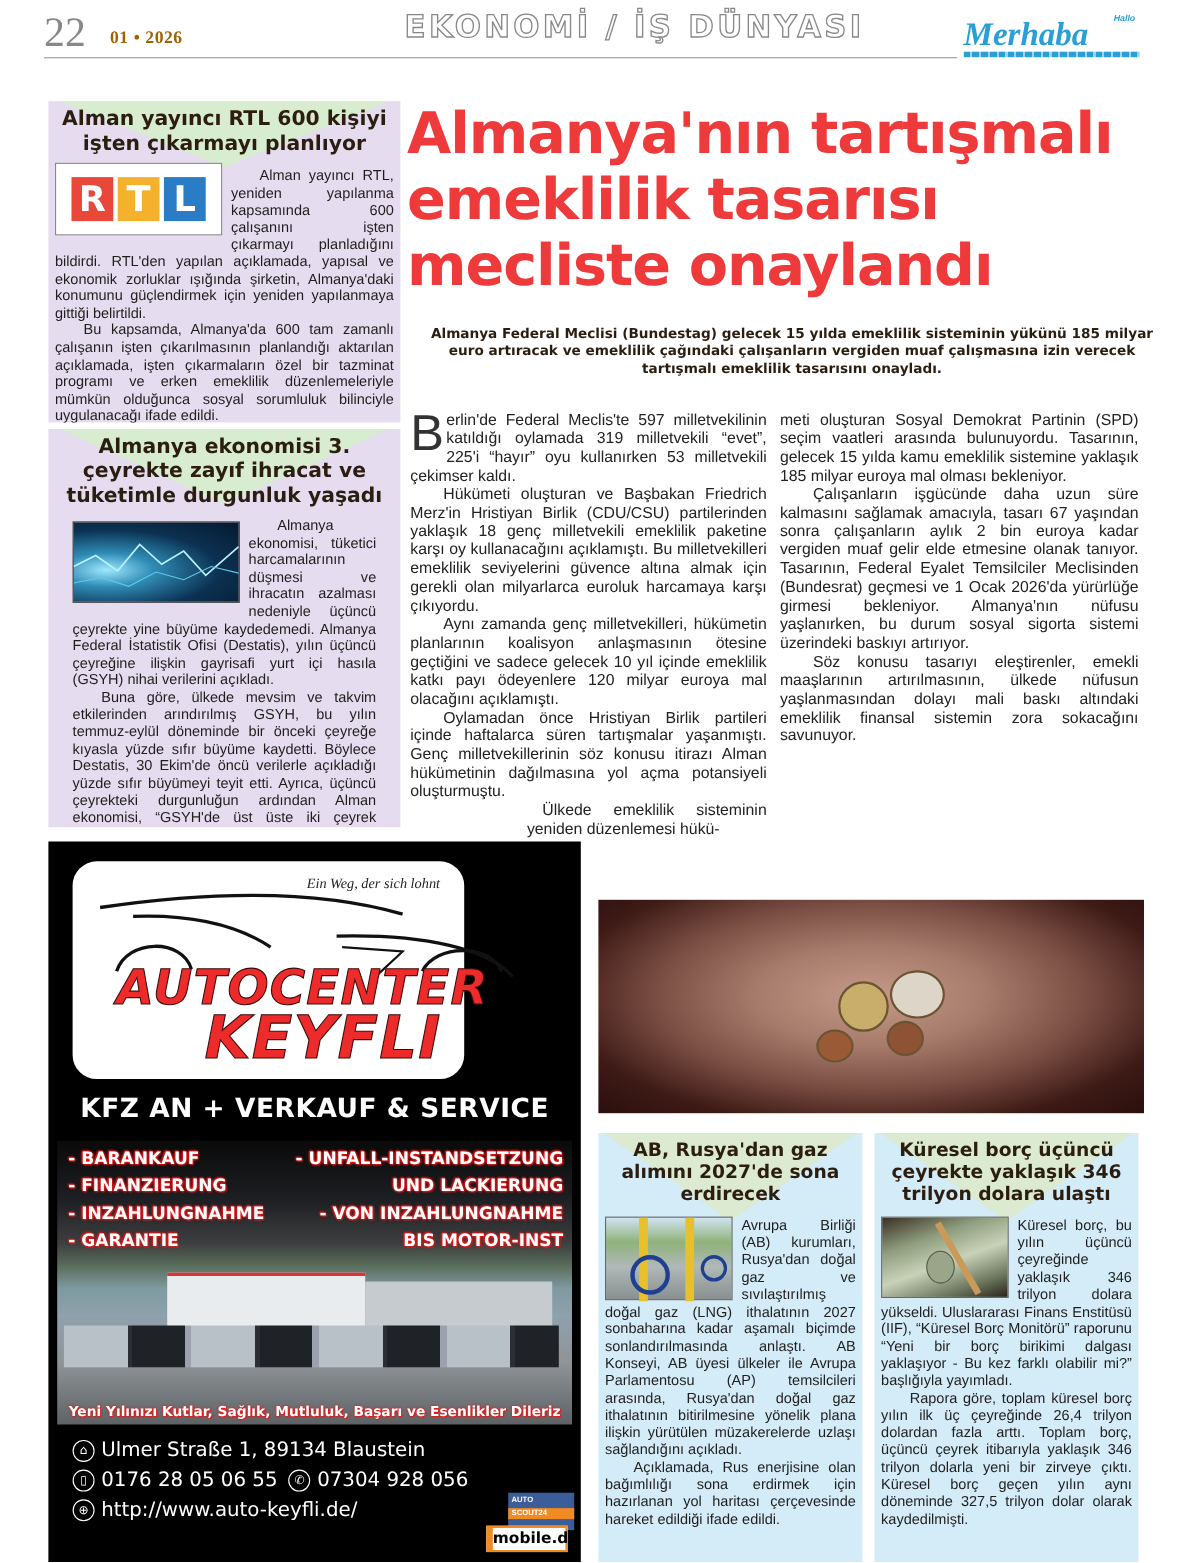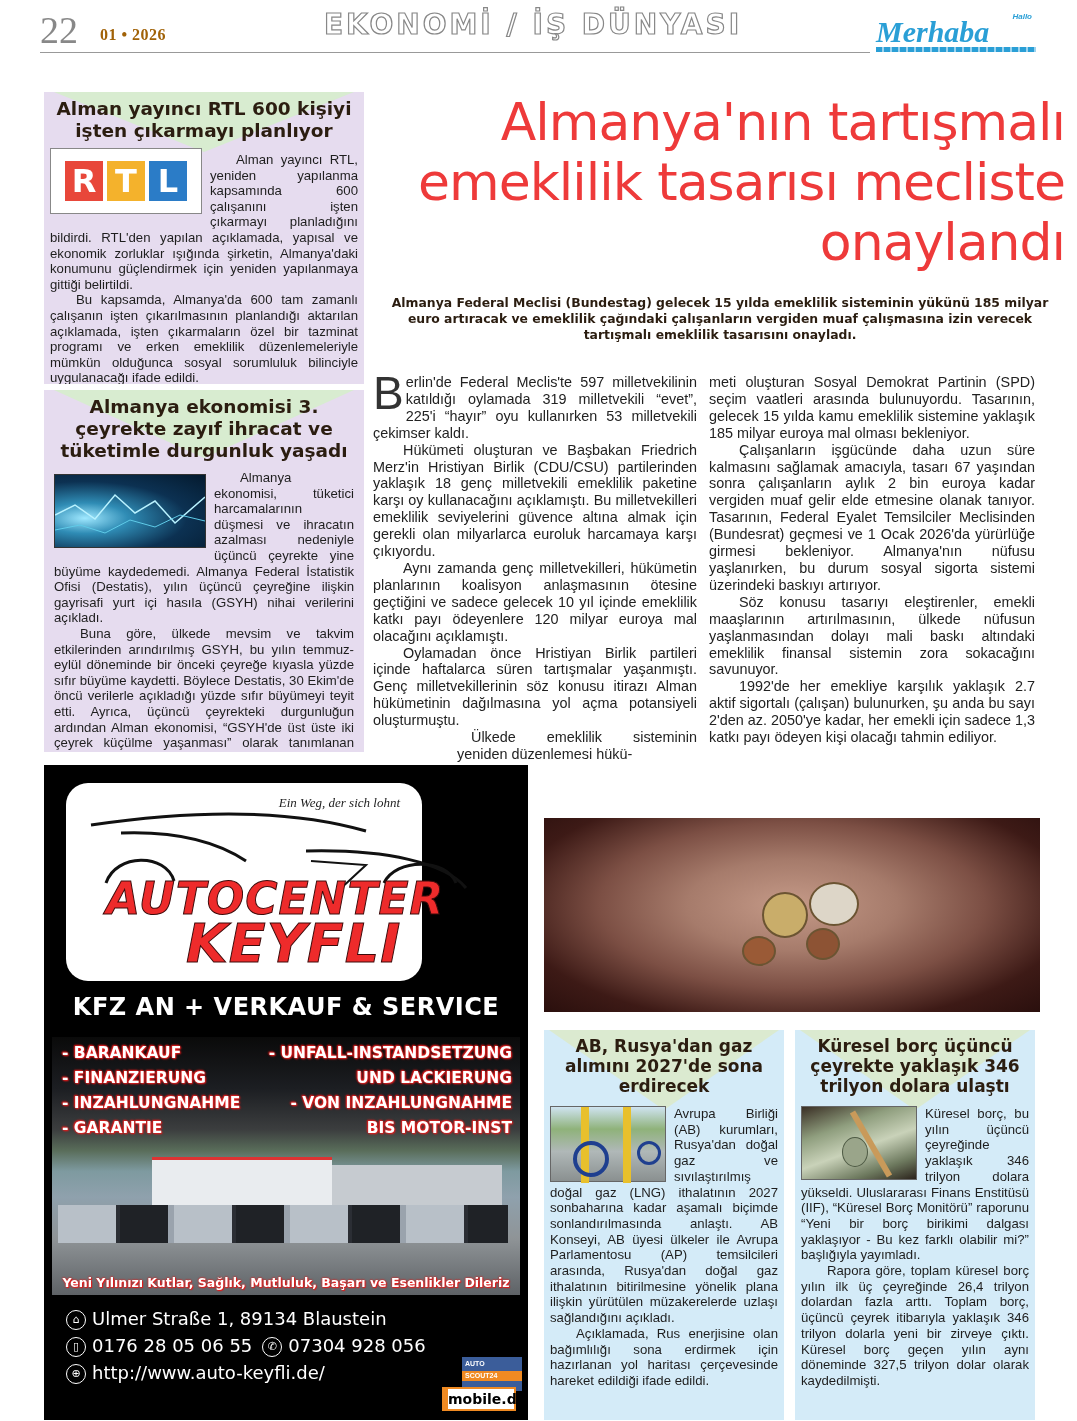--- a/index.html
+++ b/index.html
@@ -2,35 +2,35 @@
 <html><head>
 <meta charset="utf-8">
 <style>
 *{box-sizing:border-box;margin:0;padding:0}
 body{width:1077px;height:1421px;background:#fff;position:relative;overflow:hidden;font-family:"Liberation Sans",sans-serif;color:#222}
 .abs{position:absolute}
 
 #hdr-page{left:40px;top:10px;font-family:"Liberation Serif",serif;font-size:38px;color:#888;line-height:40px}
 #hdr-date{left:100px;top:26px;font-family:"Liberation Serif",serif;font-size:16px;color:#a16207;font-weight:bold;letter-spacing:.5px}
 #hdr-line{left:40px;top:52px;width:830px;height:1px;background:#999}
-#hdr-section{left:308px;top:8px;width:450px;text-align:center;font-family:"DejaVu Sans",sans-serif;font-weight:bold;font-size:28px;letter-spacing:3px;color:#fff;-webkit-text-stroke:1.2px #888;line-height:34px}
+#hdr-section{left:336px;top:8px;width:450px;text-align:right;font-family:"DejaVu Sans",sans-serif;font-weight:bold;font-size:28px;letter-spacing:3px;color:#fff;-webkit-text-stroke:1.2px #888;line-height:34px}
 #logo{left:876px;top:18px;width:160px;height:30px}
 #logo-word{font-family:"Liberation Serif",serif;font-style:italic;font-weight:bold;font-size:30px;color:#2a9fd6;line-height:28px;display:block}
 #logo-tag{position:absolute;right:4px;top:-6px;font-size:8px;font-style:italic;font-weight:bold;color:#2a9fd6}
 #logo-strip{display:block;height:5px;background:repeating-linear-gradient(90deg,#2a9fd6 0 6px,#9cd3ee 6px 8px);margin-top:1px}
 
 .box{background:#e6dcef;position:absolute;overflow:hidden}
 .box .tri{position:absolute;left:0;top:0;width:100%;height:100%;pointer-events:none}
 .box h2{position:relative;font-family:"DejaVu Sans",sans-serif;font-weight:900;font-size:18.5px;line-height:22px;text-align:center;color:#2b1d10;padding:6px 6px 0}
 .body-txt{position:relative;font-size:13.2px;line-height:15.6px;text-align:justify;color:#1e1e1e}
 .body-txt p{text-indent:26px}
 .body-txt p.noind{text-indent:0}
 .fl-img{float:left;margin:0 8px 2px 0}
 
-#main-title{left:370px;top:92px;width:695px;text-align:right;font-family:"DejaVu Sans",sans-serif;font-weight:400;font-size:52px;line-height:60px;color:#ee3a3a;letter-spacing:-1px}
+#main-title{left:370px;top:92px;width:695px;text-align:left;font-family:"DejaVu Sans",sans-serif;font-weight:700;font-size:52px;line-height:60px;color:#ee3a3a;letter-spacing:-1px}
 #main-sub{left:390px;top:295px;width:660px;text-align:center;font-family:"DejaVu Sans",sans-serif;font-weight:bold;font-size:12.4px;line-height:16px;color:#2b1d10}
 .col{position:absolute;font-size:14.4px;line-height:16.9px;text-align:justify;color:#222}
 .col p{text-indent:30px}
 .col p.noind{text-indent:0}
 .dropcap{float:left;font-size:46px;line-height:38px;margin:0 2px 0 0;font-family:"Liberation Sans",sans-serif;color:#333}
 
 #ad{left:44px;top:765px;width:484px;height:655px;background:#000}
 #ad-card{position:absolute;left:22px;top:18px;width:356px;height:198px;background:#fff;border-radius:22px}
 #ad-slogan{position:absolute;right:22px;top:12px;font-family:"Liberation Serif",serif;font-style:italic;font-size:13px;color:#222}
 #ad-name1,#ad-name2{position:absolute;font-family:"DejaVu Sans",sans-serif;font-style:italic;font-weight:bold;color:#ee2b2b;-webkit-text-stroke:1px #3a0a0a;letter-spacing:1px}
@@ -80,47 +80,46 @@
     <p style="margin-top:4px">Alman yayıncı RTL, yeniden yapılanma kapsamında 600 çalışanını işten çıkarmayı planladığını bildirdi. RTL'den yapılan açıklamada, yapısal ve ekonomik zorluklar ışığında şirketin, Almanya'daki konumunu güçlendirmek için yeniden yapılanmaya gittiği belirtildi.</p>
     <p>Bu kapsamda, Almanya'da 600 tam zamanlı çalışanın işten çıkarılmasının planlandığı aktarılan açıklamada, işten çıkarmaların özel bir tazminat programı ve erken emeklilik düzenlemeleriyle mümkün olduğunca sosyal sorumluluk bilinciyle uygulanacağı ifade edildi.</p>
   </div>
 </div>
 
 <div class="box" style="left:44px;top:390px;width:320px;height:362px">
   <svg class="tri" viewBox="0 0 320 362" preserveAspectRatio="none">
       <polygon points="10,0 310,0 160,68" fill="#d8ecd0"></polygon>
     </svg>
   <h2>Almanya ekonomisi 3. çeyrekte zayıf ihracat ve tüketimle durgunluk yaşadı</h2>
-  <div class="body-txt" style="padding:8px 10px 0">
+  <div class="body-txt" style="padding:8px 22px 0">
     <div class="fl-img" style="width:152px;height:74px;background:radial-gradient(ellipse at 20% 60%,#9fe8ff 0%,#2f8cb5 25%,#0c3152 60%,#041a2e 100%);border:1px solid #333;margin-top:4px">
       <svg width="150" height="72">
           <polyline points="0,40 20,30 40,44 60,20 80,38 100,26 120,48 150,22" fill="none" stroke="#b9f2ff" stroke-width="1.5"></polyline>
           <polyline points="0,55 25,50 50,58 75,45 100,52 125,40 150,46" fill="none" stroke="#5fcbe8" stroke-width="1"></polyline>
         </svg>
     </div>
     <p>Almanya ekonomisi, tüketici harcamalarının düşmesi ve ihracatın azalması nedeniyle üçüncü çeyrekte yine büyüme kaydedemedi. Almanya Federal İstatistik Ofisi (Destatis), yılın üçüncü çeyreğine ilişkin gayrisafi yurt içi hasıla (GSYH) nihai verilerini açıkladı.</p>
     <p>Buna göre, ülkede mevsim ve takvim etkilerinden arındırılmış GSYH, bu yılın temmuz-eylül döneminde bir önceki çeyreğe kıyasla yüzde sıfır büyüme kaydetti. Böylece Destatis, 30 Ekim'de öncü verilerle açıkladığı yüzde sıfır büyümeyi teyit etti. Ayrıca, üçüncü çeyrekteki durgunluğun ardından Alman ekonomisi, “GSYH'de üst üste iki çeyrek küçülme yaşanması” olarak tanımlanan teknik resesyona girmemiş oldu.</p>
   </div>
 </div>
 
 <div id="main-title" class="abs">Almanya'nın tartışmalı emeklilik tasarısı mecliste onaylandı</div>
 <div id="main-sub" class="abs">Almanya Federal Meclisi (Bundestag) gelecek 15 yılda emeklilik sisteminin yükünü 185 milyar euro artıracak ve emeklilik çağındaki çalışanların vergiden muaf çalışmasına izin verecek tartışmalı emeklilik tasarısını onayladı.</div>
 
 <div class="col" style="left:373px;top:374px;width:324px">
   <p class="noind"><span class="dropcap">B</span><span>erlin'de Federal Meclis'te 597 milletvekilinin katıldığı oylamada 319 milletvekili “evet”, 225'i “hayır” oyu kullanırken 53 milletvekili çekimser kaldı.</span></p>
   <p>Hükümeti oluşturan ve Başbakan Friedrich Merz'in Hristiyan Birlik (CDU/CSU) partilerinden yaklaşık 18 genç milletvekili emeklilik paketine karşı oy kullanacağını açıklamıştı. Bu milletvekilleri emeklilik seviyelerini güvence altına almak için gerekli olan milyarlarca euroluk harcamaya karşı çıkıyordu.</p>
   <p>Aynı zamanda genç milletvekilleri, hükümetin planlarının koalisyon anlaşmasının ötesine geçtiğini ve sadece gelecek 10 yıl içinde emeklilik katkı payı ödeyenlere 120 milyar euroya mal olacağını açıklamıştı.</p>
   <p>Oylamadan önce Hristiyan Birlik partileri içinde haftalarca süren tartışmalar yaşanmıştı. Genç milletvekillerinin söz konusu itirazı Alman hükümetinin dağılmasına yol açma potansiyeli oluşturmuştu.</p>
-  <p style="margin-left:84px;text-indent:14px">Ülkede emeklilik sisteminin yeniden düzenlemesi hükü-</p>
+  <p style="margin-left:106px;text-indent:14px">Ülkede emeklilik sisteminin yeniden düzenlemesi hükü-</p>
 </div>
 <div class="col" style="left:709px;top:374px;width:326px">
   <p class="noind">meti oluşturan Sosyal Demokrat Partinin (SPD) seçim vaatleri arasında bulunuyordu. Tasarının, gelecek 15 yılda kamu emeklilik sistemine yaklaşık 185 milyar euroya mal olması bekleniyor.</p>
   <p>Çalışanların işgücünde daha uzun süre kalmasını sağlamak amacıyla, tasarı 67 yaşından sonra çalışanların aylık 2 bin euroya kadar vergiden muaf gelir elde etmesine olanak tanıyor. Tasarının, Federal Eyalet Temsilciler Meclisinden (Bundesrat) geçmesi ve 1 Ocak 2026'da yürürlüğe girmesi bekleniyor. Almanya'nın nüfusu yaşlanırken, bu durum sosyal sigorta sistemi üzerindeki baskıyı artırıyor.</p>
   <p>Söz konusu tasarıyı eleştirenler, emekli maaşlarının artırılmasının, ülkede nüfusun yaşlanmasından dolayı mali baskı altındaki emeklilik finansal sistemin zora sokacağını savunuyor.</p>
-  <p>1992'de her emekliye karşılık yaklaşık 2.7 aktif sigortalı (çalışan) bulunurken, şu anda bu sayı 2'den az. 2050'ye kadar, her emekli için sadece 1,3 katkı payı ödeyen kişi olacağı tahmin ediliyor.</p>
 </div>
 
 <div id="hands" class="abs">
   <div class="coin" style="left:218px;top:74px;width:46px;height:46px;background:#c9ad6a"></div>
   <div class="coin" style="left:265px;top:64px;width:50px;height:44px;background:#ddd6c8"></div>
   <div class="coin" style="left:198px;top:118px;width:34px;height:30px;background:#9a5a36"></div>
   <div class="coin" style="left:262px;top:110px;width:34px;height:32px;background:#8d5334"></div>
 </div>
 
 <div id="ad" class="abs">

